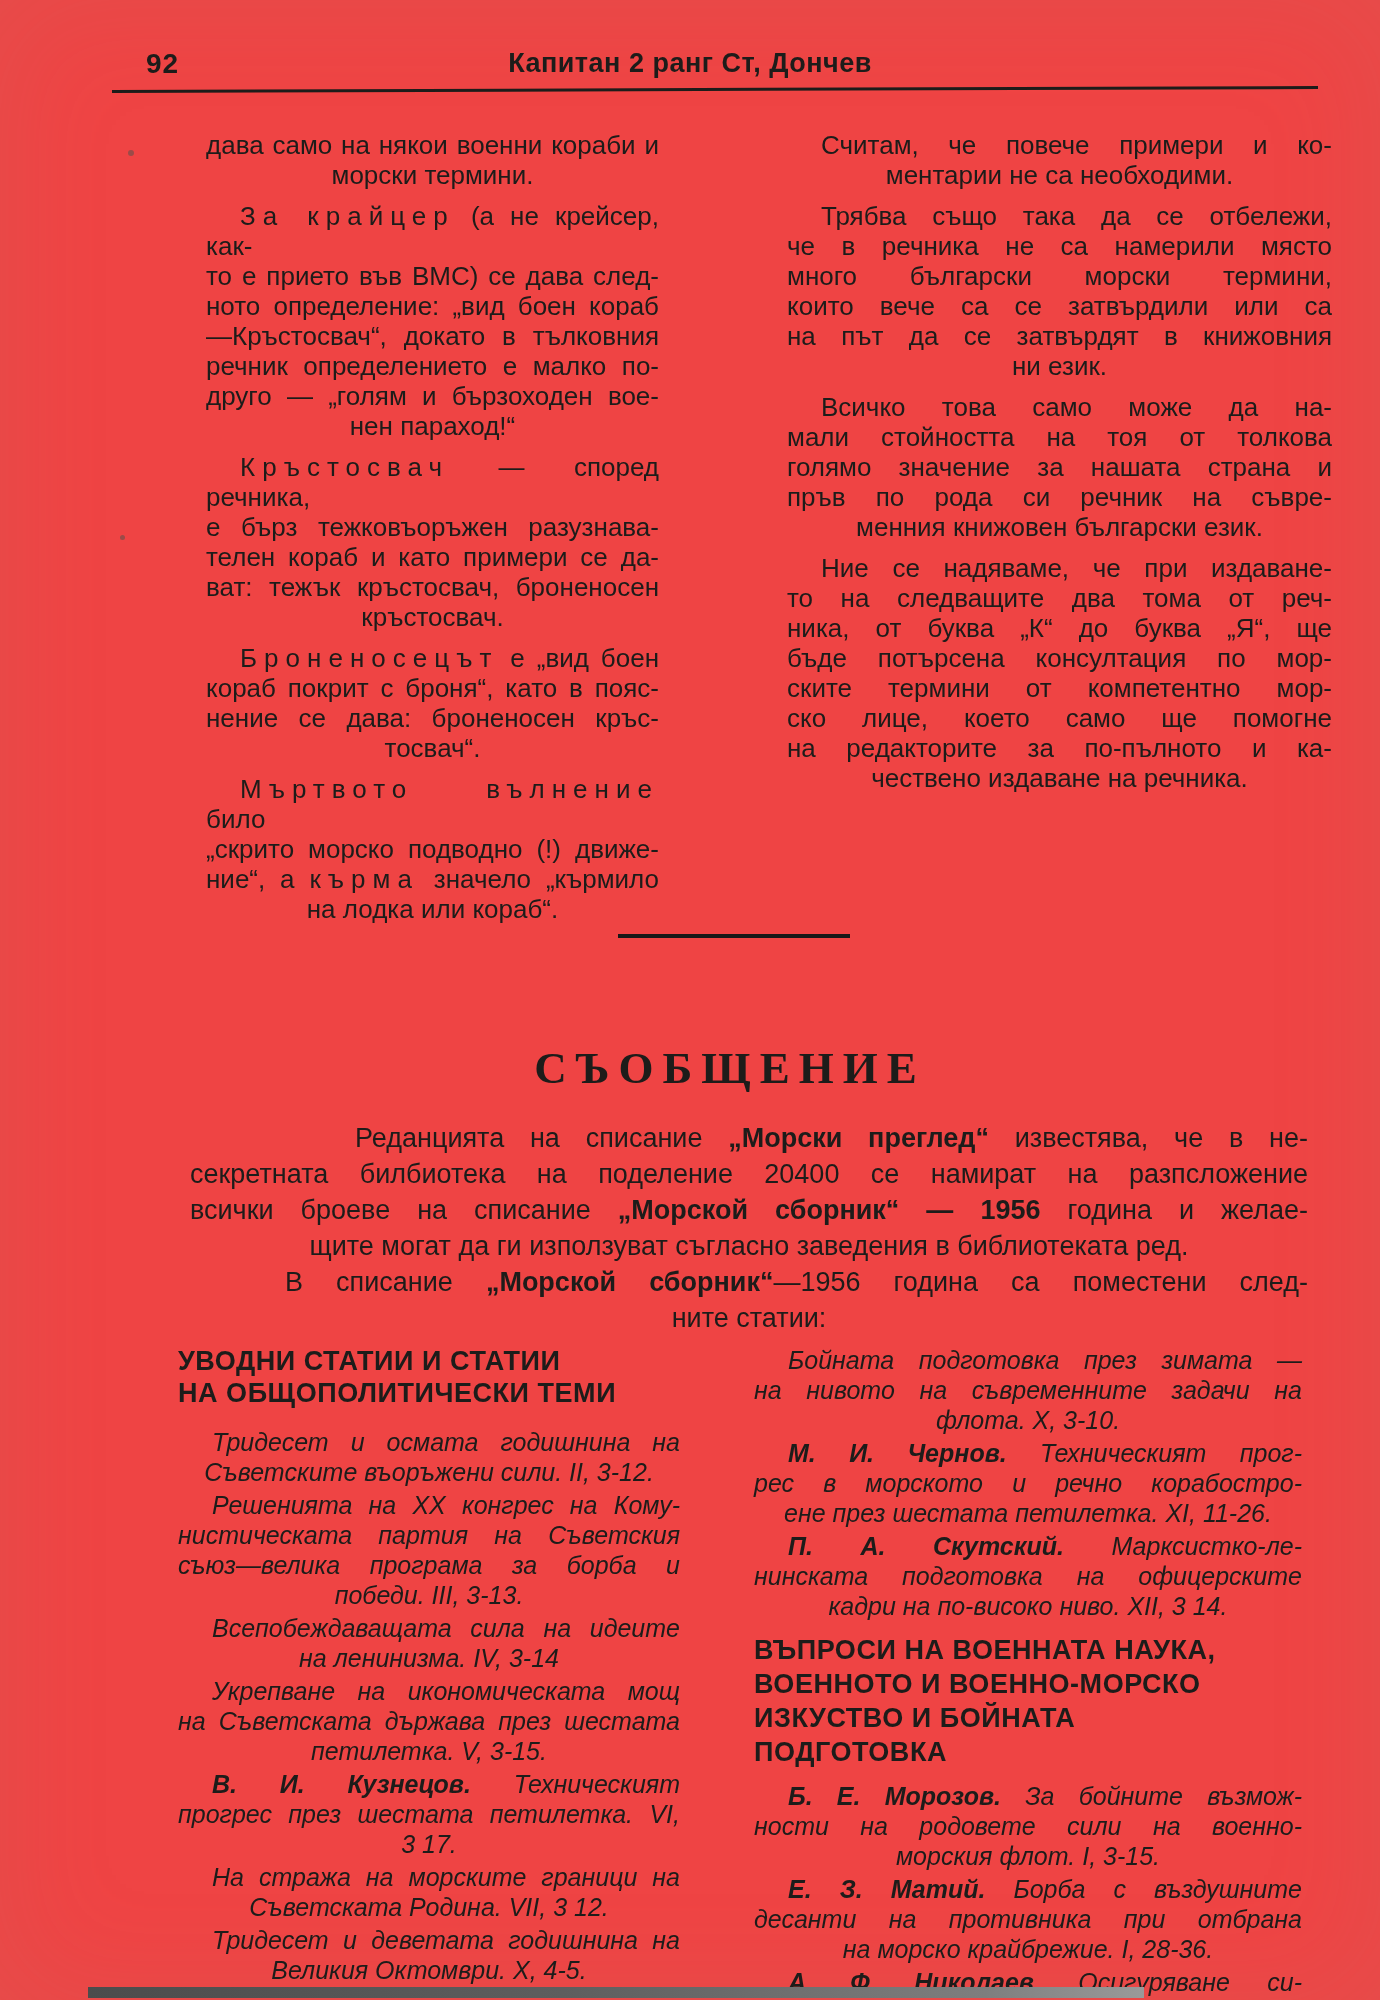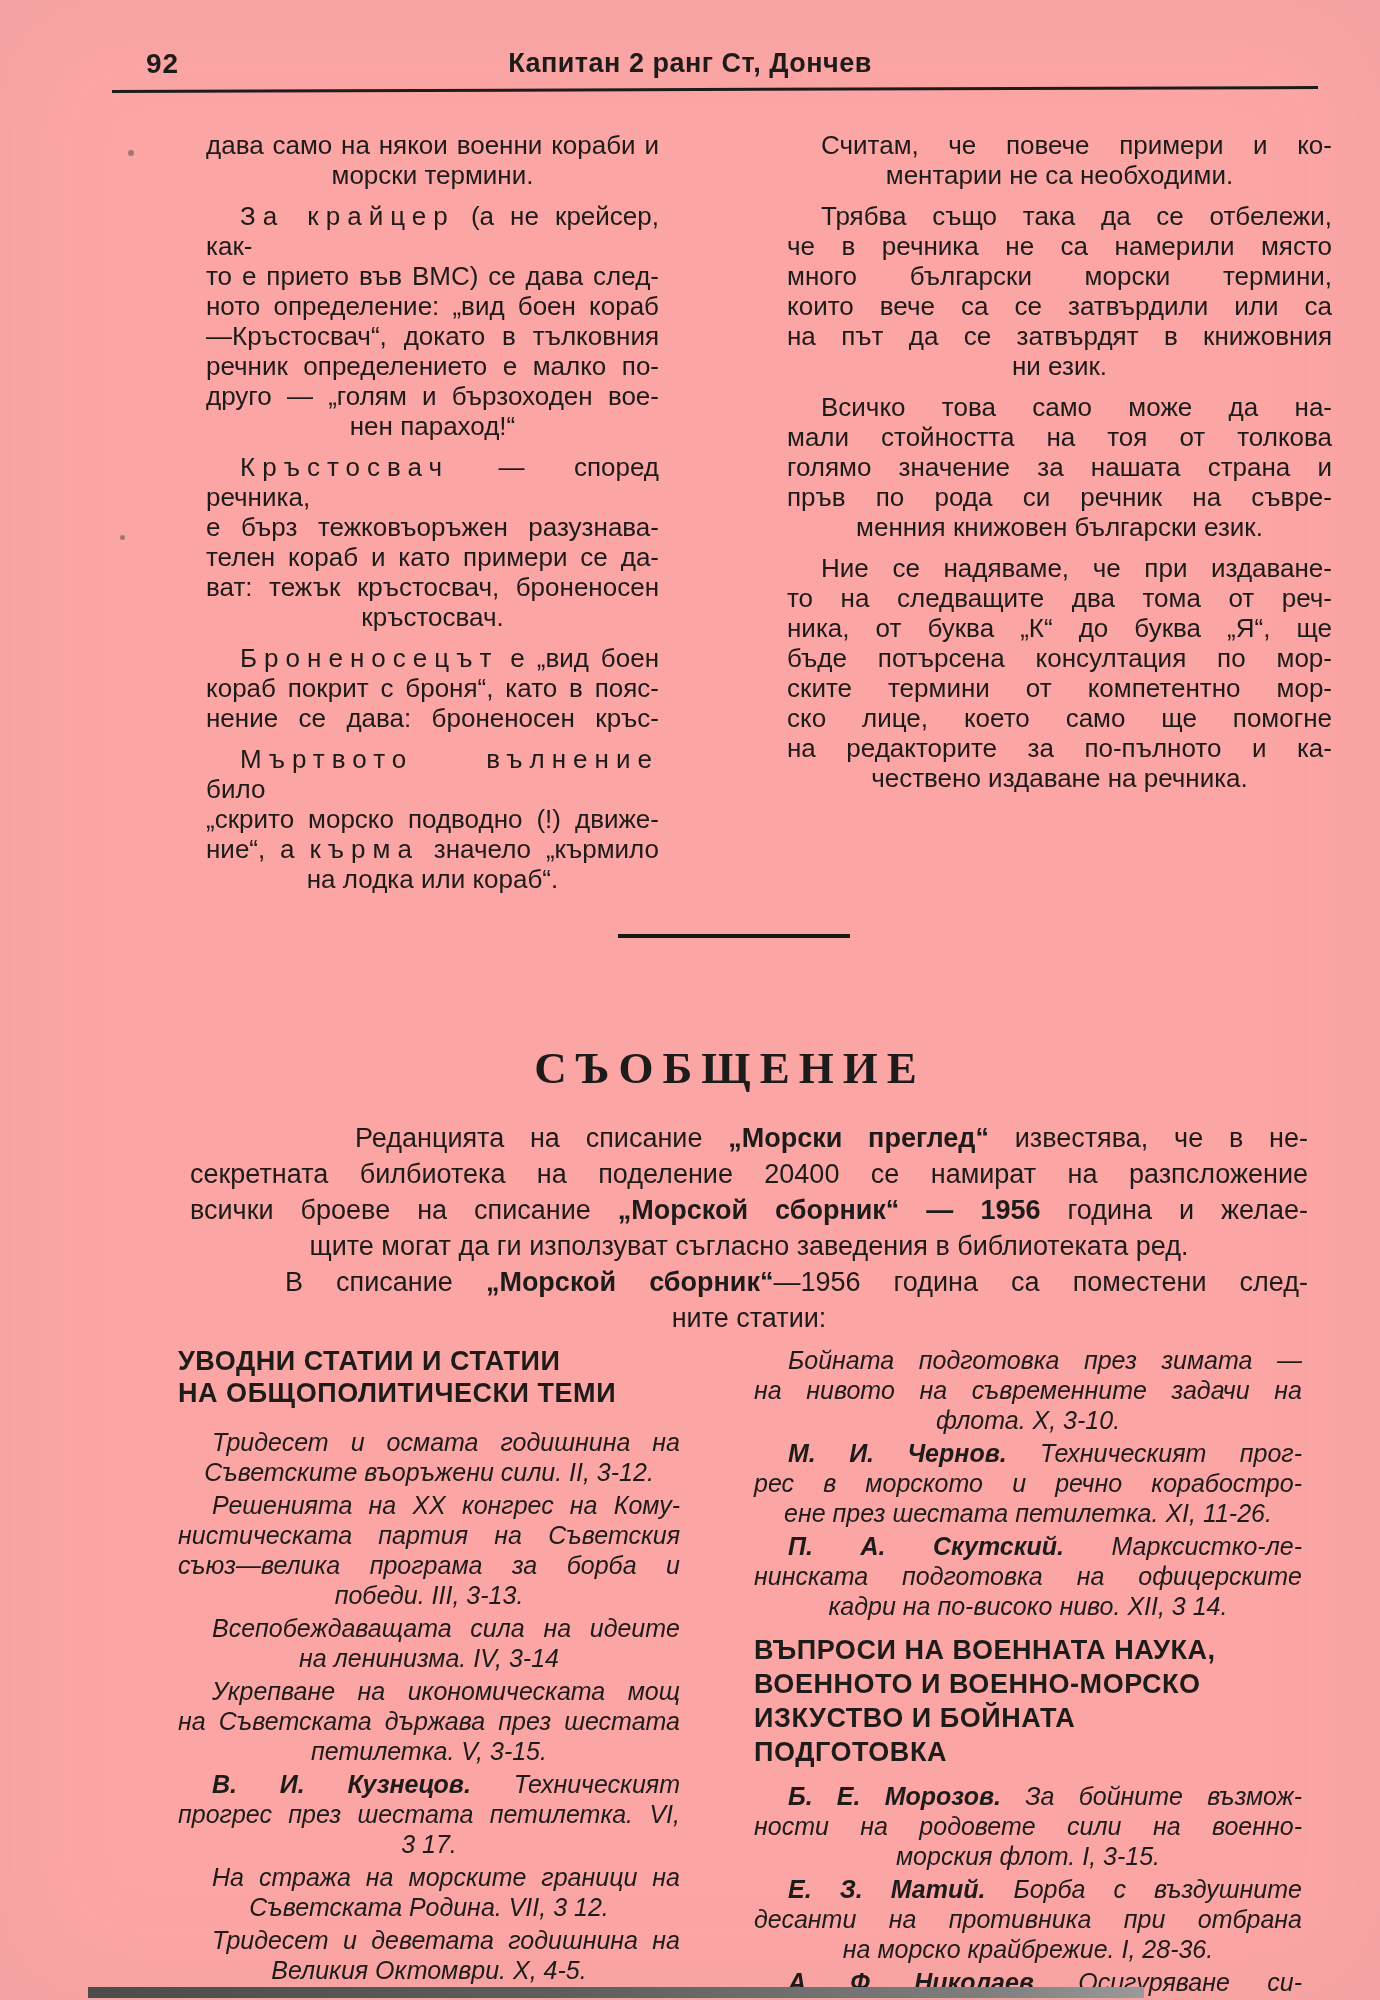--- a/index.html
+++ b/index.html
@@ -1,18 +1,18 @@
 <!DOCTYPE html>
 <html><head>
 <meta charset="utf-8">
 <style>
   html,body{margin:0;padding:0;}
   body{width:1380px;height:2000px;position:relative;overflow:hidden;
        font-family:"Liberation Sans",sans-serif;}
-  .page{position:absolute;inset:0;background:#fca5a5;color:#1d1c1a;
+  .page{position:absolute;inset:0;background:#ef4444;color:#1d1c1a;
         box-shadow:inset 0 0 120px rgba(160,150,130,.12);}
 
   
   .hdr-num{position:absolute;top:48px;left:146px;font-size:28px;font-weight:700;letter-spacing:1px;}
   .hdr-title{position:absolute;top:48px;left:0;width:100%;text-align:center;
              font-size:27px;font-weight:700;letter-spacing:.5px;}
   .hdr-rule{position:absolute;top:88px;left:112px;width:1206px;height:3px;background:#1d1c1a;
             transform:rotate(-.18deg);}
 
   
@@ -75,20 +75,21 @@
       <div class="tline j"><span>друго — „голям и бързоходен вое-</span></div>
       <div class="tline endline"><span>нен параход!“</span></div>
       <div class="tline ind-sm j"><span class="sp">Кръстосвач</span><span> — според речника,</span></div>
       <div class="tline j"><span>е бърз тежковъоръжен разузнава-</span></div>
       <div class="tline j"><span>телен кораб и като примери се да-</span></div>
       <div class="tline j"><span>ват: тежък кръстосвач, броненосен</span></div>
       <div class="tline endline"><span>кръстосвач.</span></div>
       <div class="tline ind-sm j"><span class="sp">Броненосецът</span><span> е „вид боен</span></div>
       <div class="tline j"><span>кораб покрит с броня“, като в пояс-</span></div>
       <div class="tline j"><span>нение се дава: броненосен кръс-</span></div>
+      <div class="tline endline"><span>тосвач“.</span></div>
       <div class="tline ind-sm j"><span class="sp">Мъртвото вълнение</span><span> било</span></div>
       <div class="tline j"><span>„скрито морско подводно (!) движе-</span></div>
       <div class="tline j"><span>ние“, а </span><span class="sp">кърма</span><span> значело „кърмило</span></div>
       <div class="tline endline"><span>на лодка или кораб“.</span></div>
     </div>
   <div class="cols col-right">
       <div class="tline ind-sm j"><span>Считам, че повече примери и ко-</span></div>
       <div class="tline endline"><span>ментарии не са необходими.</span></div>
       <div class="tline ind-sm j"><span>Трябва също така да се отбележи,</span></div>
       <div class="tline j"><span>че в речника не са намерили място</span></div>

